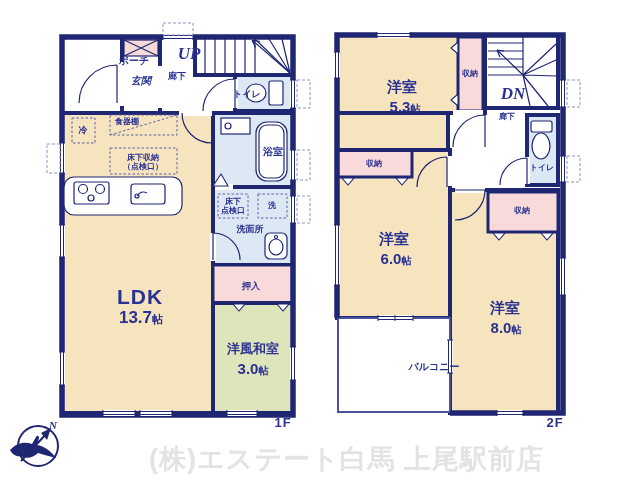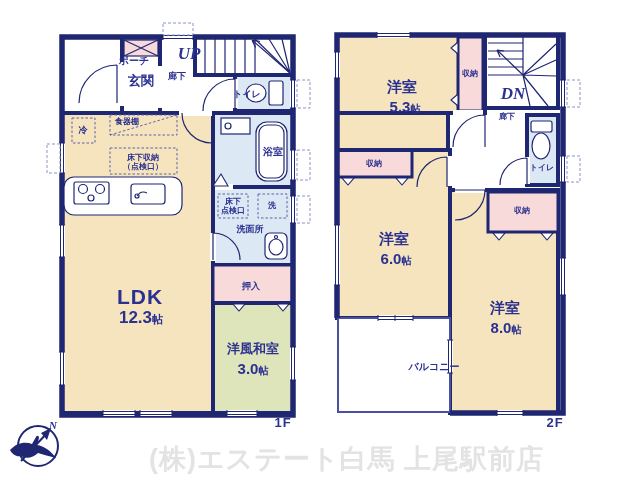--- a/index.html
+++ b/index.html
@@ -23,21 +23,21 @@
   .gap{fill:#fff;stroke:none;}
   .winl{stroke:var(--wall);stroke-width:1;fill:none;}
   .dashbox{fill:#fff;stroke:var(--dash);stroke-width:1;stroke-dasharray:3 2;}
   .dashstore{fill:none;stroke:#5a63a8;stroke-width:1;stroke-dasharray:2.5 2;}
   .tri{fill:#fff;stroke:var(--wall);stroke-width:1.1;}
   .balc{fill:#fff;stroke:#4a52a0;stroke-width:2;}
   .navyfill{fill:var(--wall);}
   
   .lbl{position:absolute;transform:translate(-50%,-50%);color:var(--text);font-weight:bold;
        white-space:nowrap;text-align:center;line-height:1.15;}
-  .s8{font-size:8px;}.s9{font-size:9px;}.s10{font-size:10px;margin-left:42px;}.s11{font-size:13px;}
+  .s8{font-size:8px;}.s9{font-size:9px;}.s10{font-size:10px;margin-left:42px;}.s11{font-size:10px;font-style:italic;}
   .s13{font-size:13px;}.s15{font-size:15px;}.s21{font-size:21px;letter-spacing:1px;}
   .size17 .val{font-size:17px;}.size17 .unit{font-size:11px;}
   .size15 .val{font-size:15px;}.size15 .unit{font-size:10px;}
   .serifi{font-family:"Liberation Serif",serif;font-style:italic;font-size:17px;}
   .floortag{font-size:13px;letter-spacing:1px;}
   .watermark{position:absolute;left:149px;top:441px;transform:none;font-size:27px;
              font-weight:bold;letter-spacing:1px;color:var(--watermark);white-space:nowrap;}
   .northn{font-size:11px;}
 </style>
 </head>
@@ -263,21 +263,21 @@
   <div class="lbl s10" style="left:231px;top:152px">浴室</div>
   <div class="lbl s8" style="left:233px;top:206px">
     <div>床下</div>
     <div>点検口</div>
   </div>
   <div class="lbl s8" style="left:272px;top:206px">洗</div>
   <div class="lbl s9" style="left:250px;top:229px">洗面所</div>
   <div class="lbl s9" style="left:251px;top:286px">押入</div>
   <div class="lbl s21" style="left:140px;top:297px">LDK</div>
   <div class="lbl size17" style="left:141px;top:318px">
-    <span class="val">12.3</span><span class="unit">帖</span>
+    <span class="val">13.7</span><span class="unit">帖</span>
   </div>
   <div class="lbl s13" style="left:253px;top:349px">洋風和室</div>
   <div class="lbl size15" style="left:253px;top:369px">
     <span class="val">3.0</span><span class="unit">帖</span>
   </div>
   <div class="lbl floortag" style="left:283px;top:423px">1F</div>
 
   <div class="lbl s15" style="left:402px;top:87px">洋室</div>
   <div class="lbl size15" style="left:405px;top:107px">
     <span class="val">5.3</span><span class="unit">帖</span>

